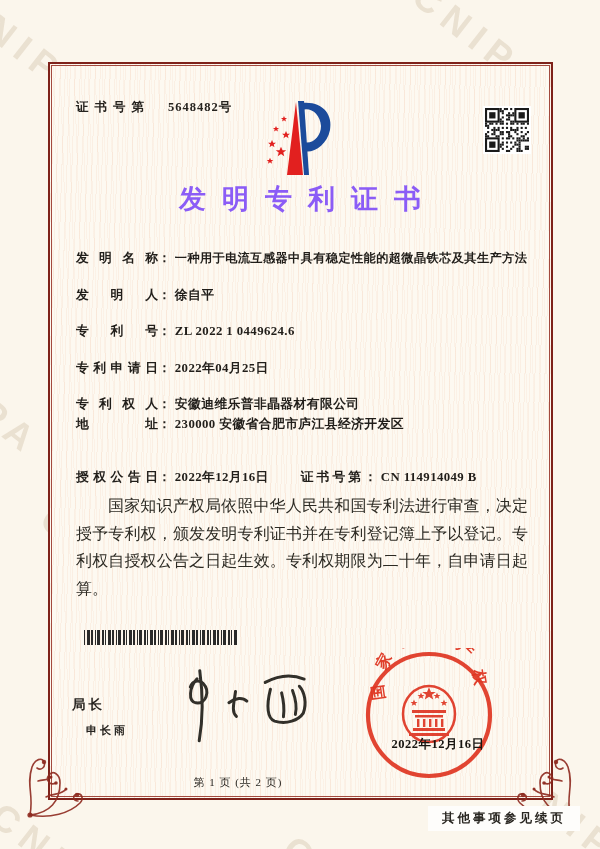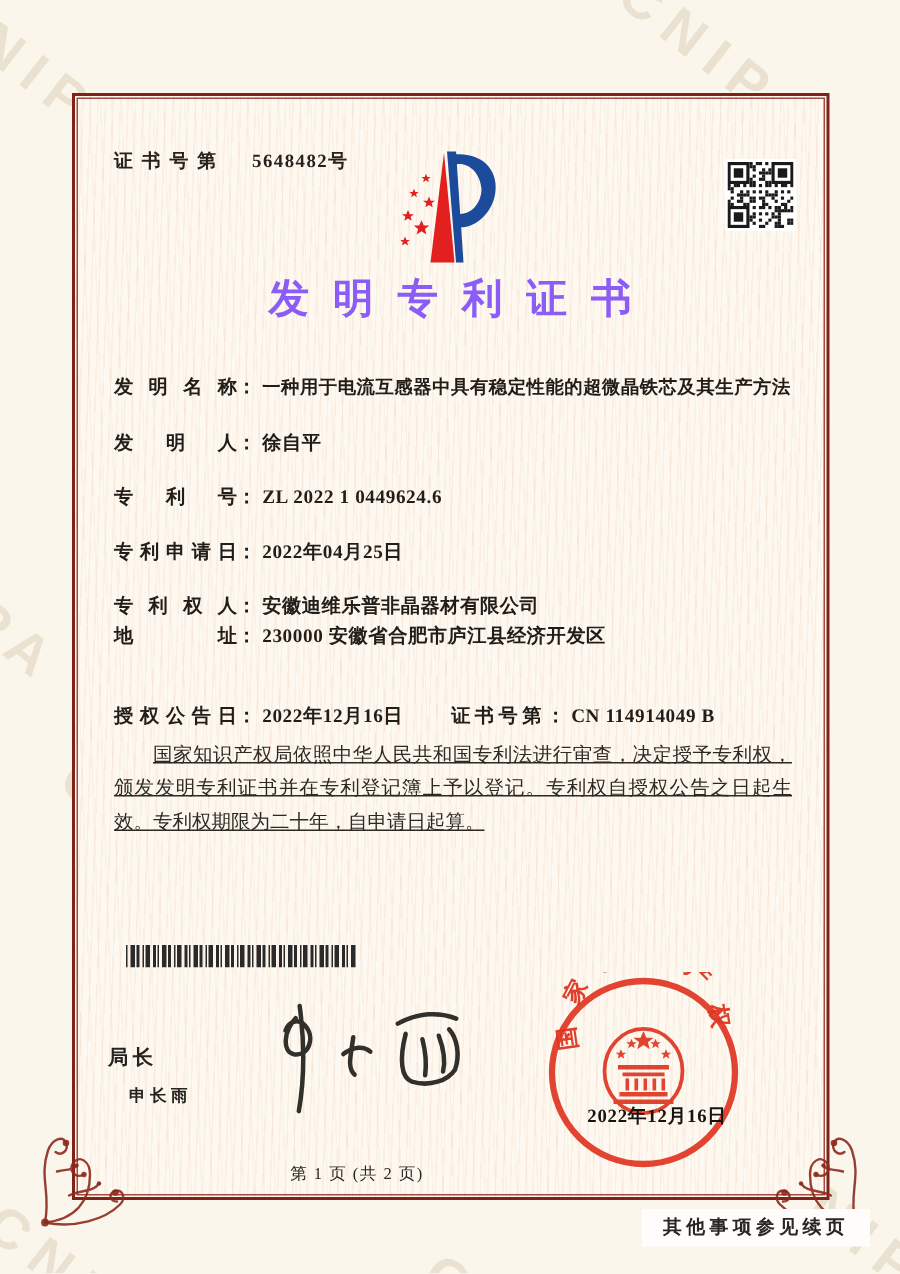--- a/index.html
+++ b/index.html
@@ -38,22 +38,22 @@
            color:#8b5cf6; }
 
   .fields { position:absolute; left:76px; top:0; width:460px; }
   .frow { position:absolute; left:0; white-space:nowrap; font-size:12.8px; font-weight:bold; color:#211e1a; }
   .flabel { display:inline-block; width:82px; text-align:justify; text-align-last:justify; vertical-align:top; }
   .fcolon { display:inline-block; }
   .fvalue { margin-left:4px; letter-spacing:0.4px; }
   .frow .second { margin-left:32px; }
   .frow .flabel2 { display:inline-block; letter-spacing:3px; }
 
-  .body-text { position:absolute; left:76px; top:492px; width:452px; font-size:13px;
-               line-height:1.72; color:#2c2a23; text-align:justify;text-decoration:underline; }
+  .body-text { position:absolute; left:76px; top:492px; width:452px; font-size:16px;
+               line-height:1.72; color:#2c2a23; text-align:justify; }
   .body-text p { text-indent:2em; }
 
   .barcode { position:absolute; left:84px; top:630px; width:158px; height:15px; }
 
   .director { position:absolute; left:72px; top:696px; font-family:"Liberation Sans", sans-serif;
               font-weight:bold; font-size:13.5px; letter-spacing:3px; color:#26231f; }
   .director-name { position:absolute; left:86px; top:723px; font-family:"Liberation Sans", sans-serif;
               font-weight:bold; font-size:11px; letter-spacing:3px; color:#26231f; }
   .signature { position:absolute; left:170px; top:663px; width:158px; height:84px; transform:rotate(-2deg); }
 

